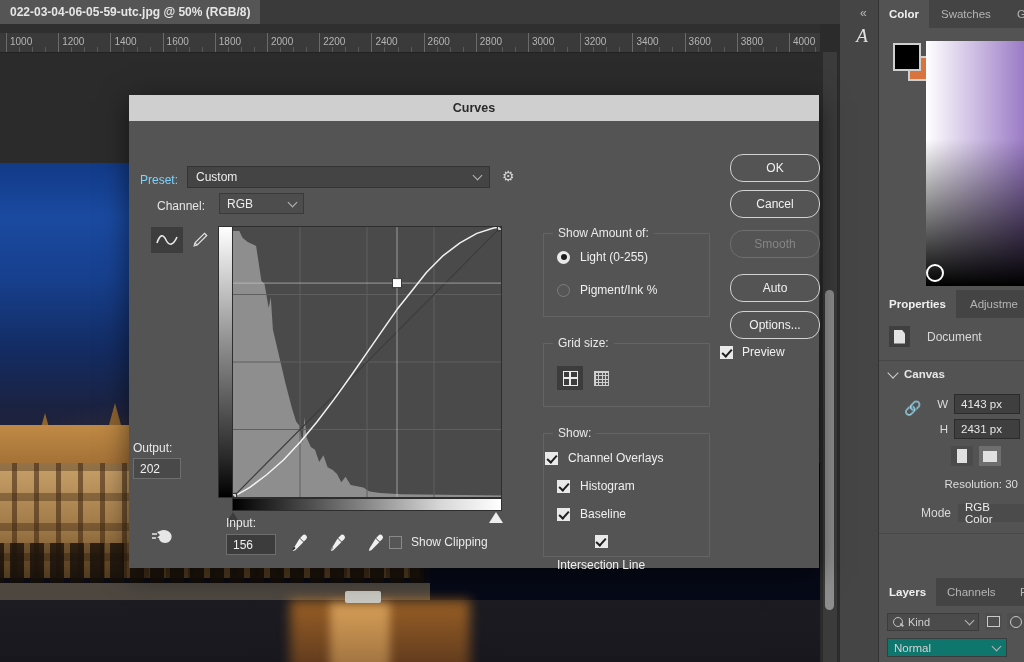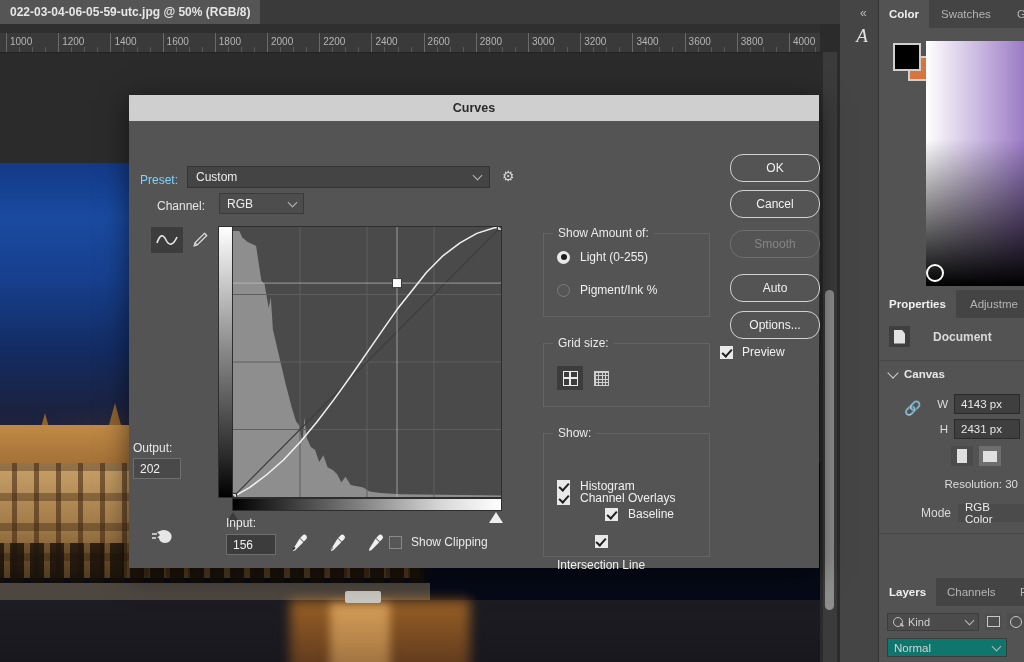--- a/index.html
+++ b/index.html
@@ -82,21 +82,21 @@
   #fg-swatch{position:absolute;left:0;top:0;width:24px;height:24px;background:#000;border:2px solid #cfcfcf;}
   #bg-swatch{position:absolute;left:15px;top:13px;width:22px;height:21px;background:#d9743f;border:2px solid #cfcfcf;}
   #color-field{position:absolute;left:47px;top:13px;width:98px;height:245px;
      background:linear-gradient(180deg,rgba(0,0,0,0) 40%,#000 100%),
                 linear-gradient(90deg,#ffffff 0%,#9b7bc6 100%);}
   #color-picker-ring{position:absolute;left:47px;top:236px;width:14px;height:14px;border:2px solid #fff;border-radius:50%;}
 
   
   #props-panel{position:absolute;left:879px;top:290px;width:145px;height:286px;background:#535353;}
   #props-body{position:absolute;left:0;top:28px;width:145px;height:258px;}
-  #doc-row{position:absolute;left:10px;top:8px;display:flex;align-items:center;gap:23px;font-weight:bold;}
+  #doc-row{position:absolute;left:10px;top:8px;display:flex;align-items:center;gap:17px;}
   #doc-icon{width:21px;height:21px;background:#3f3f3f;display:flex;align-items:center;justify-content:center;}
   .doc-glyph{width:11px;height:14px;background:#e2e2e2;
      clip-path:polygon(0 0,70% 0,100% 28%,100% 100%,0 100%);}
   #props-divider{position:absolute;left:0;top:42px;width:145px;height:1px;background:#474747;}
   #canvas-row{position:absolute;left:10px;top:50px;display:flex;align-items:center;gap:7px;
      font-size:11.5px;font-weight:bold;color:#e6e6e6;}
   .chev{display:inline-block;width:8px;height:8px;border-right:1.5px solid #cfcfcf;
      border-bottom:1.5px solid #cfcfcf;transform:rotate(45deg);margin-top:-3px;}
   #link-icon{position:absolute;left:25px;top:82px;font-size:14px;color:#c9c9c9;}
   .dim-row{position:absolute;display:flex;align-items:center;gap:6px;}
@@ -570,29 +570,29 @@
       <div class="grid-btn active" style="left:13px;top:22px;">
         <span class="gbox q"></span>
       </div>
       <div class="grid-btn" style="left:44px;top:22px;">
         <span class="gbox f"></span>
       </div>
     </div>
 
     <div class="fs" id="fs-show">
       <span class="fs-legend">Show:</span>
-      <div class="cb-row" style="left:13px;top:17px;margin-top:40px;">
+      <div class="cb-row" style="left:1px;top:17px;">
         <span class="cbox on"></span>
         <span>Channel Overlays</span>
       </div>
       <div class="cb-row" style="left:13px;top:45px;">
         <span class="cbox on"></span>
         <span>Histogram</span>
       </div>
-      <div class="cb-row" style="left:13px;top:73px;margin-left:48px;">
+      <div class="cb-row" style="left:13px;top:73px;">
         <span class="cbox on"></span>
         <span>Baseline</span>
       </div>
       <div class="cb-row" style="left:13px;top:101px;flex-direction:column;">
         <span class="cbox on"></span>
         <span>Intersection Line</span>
       </div>
     </div>
 
     <div class="btn" id="btn-ok">

